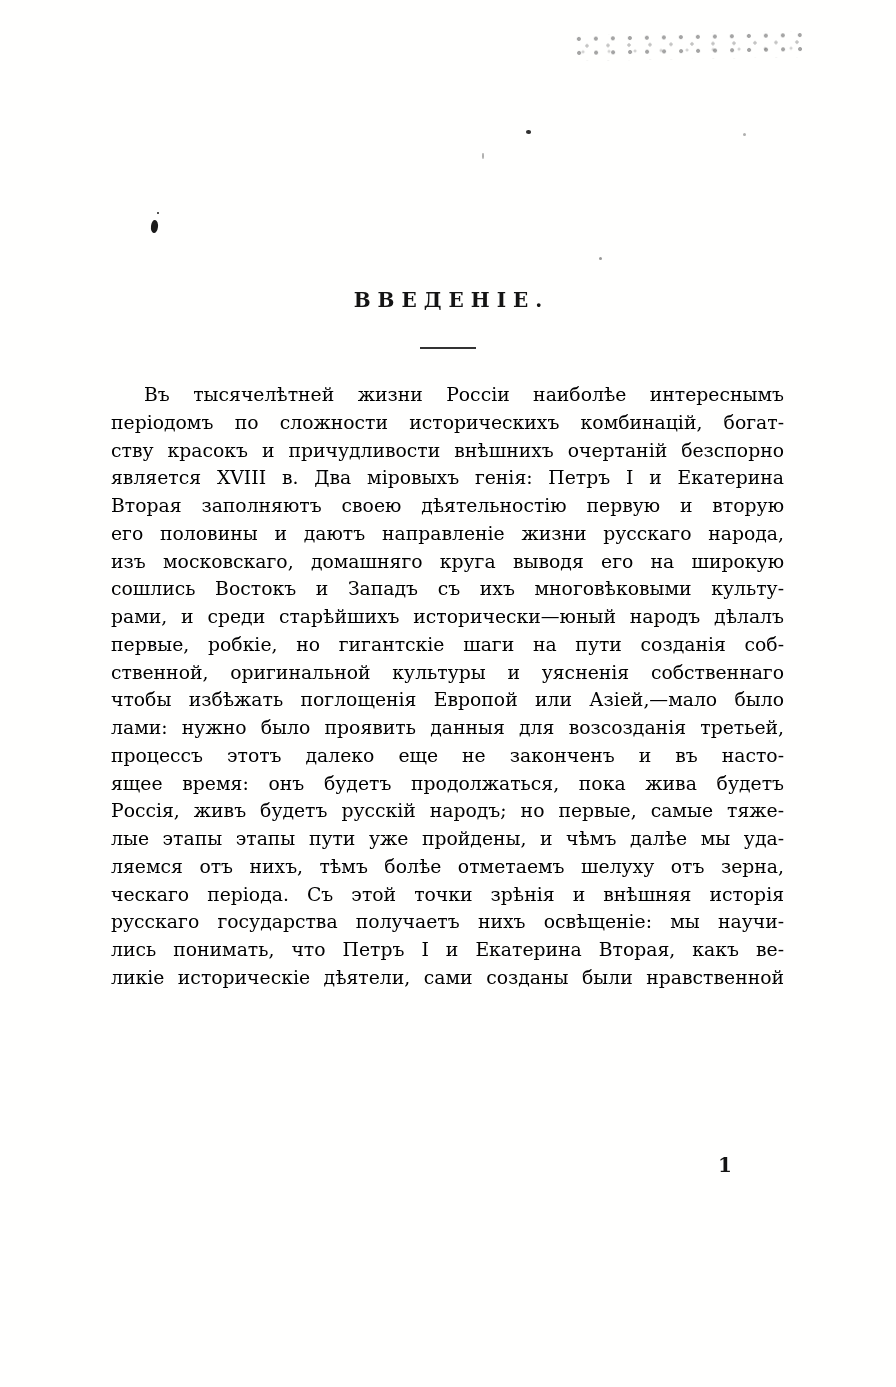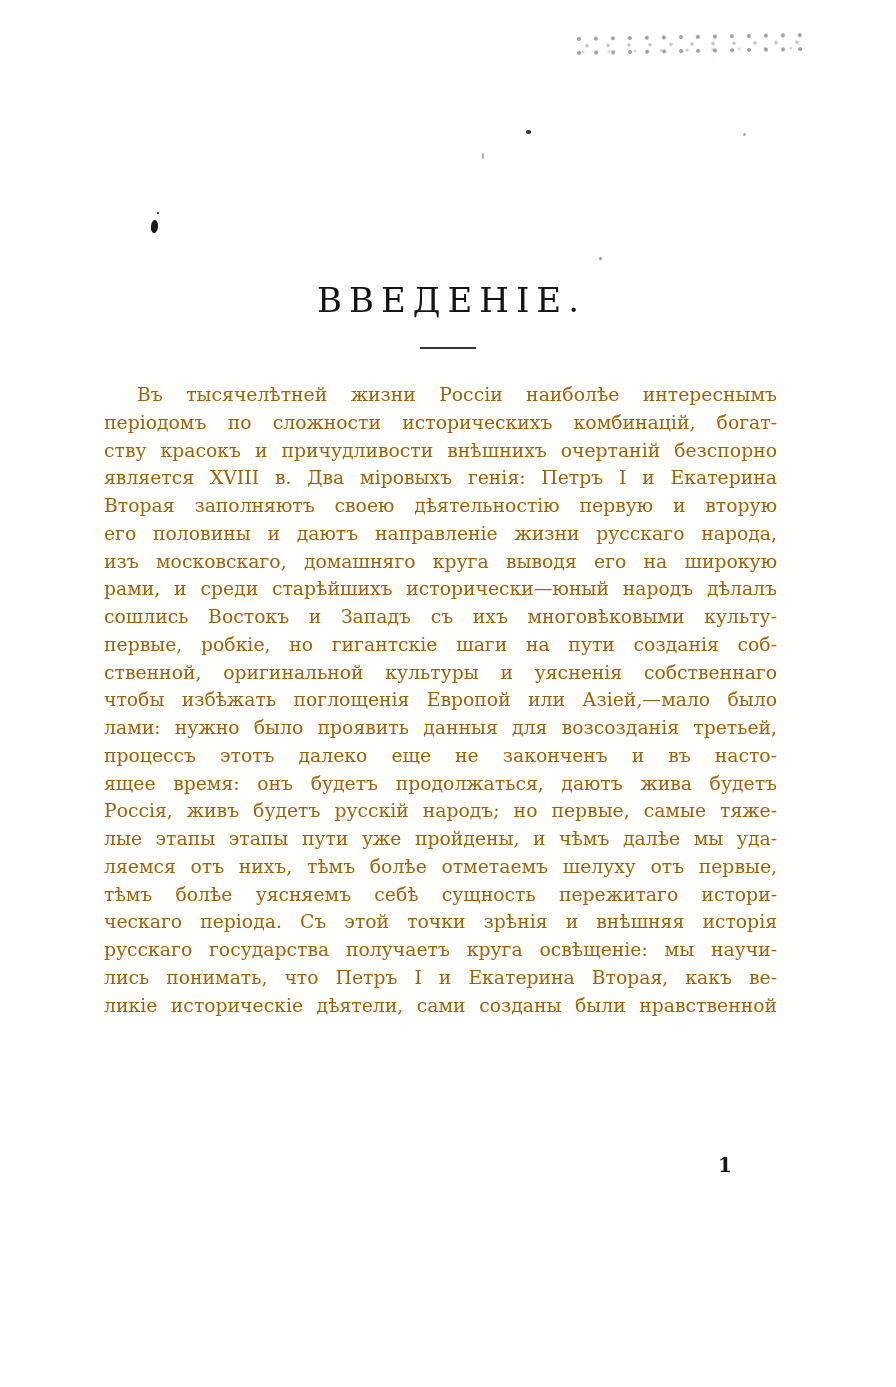--- a/index.html
+++ b/index.html
@@ -40,46 +40,46 @@
   .speck.d2 { left: 743px; top: 133px; width: 3px; height: 3px; opacity: .35; }
   .speck.d3 { left: 482px; top: 153px; width: 2px; height: 6px; opacity: .35; border-radius: 40%; }
   .speck.d4 { left: 599px; top: 257px; width: 3px; height: 3px; opacity: .45; }
 
   .title {
     position: absolute;
     top: 282px;
     left: 0;
     width: 100%;
     text-align: center;
-    font-size: 34px;
+    font-size: 20px;
     line-height: 36px;
-    font-weight: normal;
+    font-weight: bold;
     letter-spacing: 7px;
     text-indent: 7px; 
     color: #141414;
   }
 
   .rule {
     position: absolute;
     top: 347px;
     left: 50%;
     transform: translateX(-50%);
     width: 56px;
     height: 2px;
     background: #333;
   }
 
   .body-text {
     position: absolute;
-    left: 104px;
+    left: 111px;
     top: 381px;
     width: 673px;
     font-size: 18.8px;
     line-height: 27.75px;
-    color: #a16207;
+    color: #000000;
   }
   .body-text .line {
     height: 27.75px;
     text-align: justify;
     text-align-last: justify;
     -moz-text-align-last: justify;
     white-space: normal;
     overflow: visible;
   }
   .body-text .line.indent { padding-left: 33px; }
@@ -114,33 +114,32 @@
   <div class="rule"></div>
 
   <div class="body-text">
       <div class="line indent">Въ тысячелѣтней жизни Россіи наиболѣе интереснымъ</div>
       <div class="line">періодомъ по сложности историческихъ комбинацій, богат-</div>
       <div class="line">ству красокъ и причудливости внѣшнихъ очертаній безспорно</div>
       <div class="line">является XVIII в. Два міровыхъ генія: Петръ I и Екатерина</div>
       <div class="line">Вторая заполняютъ своею дѣятельностію первую и вторую</div>
       <div class="line">его половины и даютъ направленіе жизни русскаго народа,</div>
       <div class="line">изъ московскаго, домашняго круга выводя его на широкую</div>
+      <div class="line">сошлись Востокъ и Западъ съ ихъ многовѣковыми культу-</div>
       <div class="line">рами, и среди старѣйшихъ исторически—юный народъ дѣлалъ</div>
-      <div class="line">сошлись Востокъ и Западъ съ ихъ многовѣковыми культу-</div>
       <div class="line">первые, робкіе, но гигантскіе шаги на пути созданія соб-</div>
       <div class="line">ственной, оригинальной культуры и уясненія собственнаго</div>
       <div class="line">чтобы избѣжать поглощенія Европой или Азіей,—мало было</div>
       <div class="line">лами: нужно было проявить данныя для возсозданія третьей,</div>
       <div class="line">процессъ этотъ далеко еще не законченъ и въ насто-</div>
-      <div class="line">ящее время: онъ будетъ продолжаться, даютъ жива будетъ</div>
+      <div class="line">ящее время: онъ будетъ продолжаться, пока жива будетъ</div>
       <div class="line">Россія, живъ будетъ русскій народъ; но первые, самые тяже-</div>
       <div class="line">лые этапы этапы пути уже пройдены, и чѣмъ далѣе мы уда-</div>
-      <div class="line">ляемся отъ нихъ, тѣмъ болѣе отметаемъ шелуху отъ первые,</div>
-      <div class="line">тѣмъ болѣе уясняемъ себѣ сущность пережитаго истори-</div>
+      <div class="line">ляемся отъ нихъ, тѣмъ болѣе отметаемъ шелуху отъ зерна,</div>
       <div class="line">ческаго періода. Съ этой точки зрѣнія и внѣшняя исторія</div>
-      <div class="line">русскаго государства получаетъ круга освѣщеніе: мы научи-</div>
+      <div class="line">русскаго государства получаетъ нихъ освѣщеніе: мы научи-</div>
       <div class="line">лись понимать, что Петръ I и Екатерина Вторая, какъ ве-</div>
       <div class="line">ликіе историческіе дѣятели, сами созданы были нравственной</div>
     </div>
 
   <div class="pagenum">1</div>
 
 </div>
 
 </body></html>

